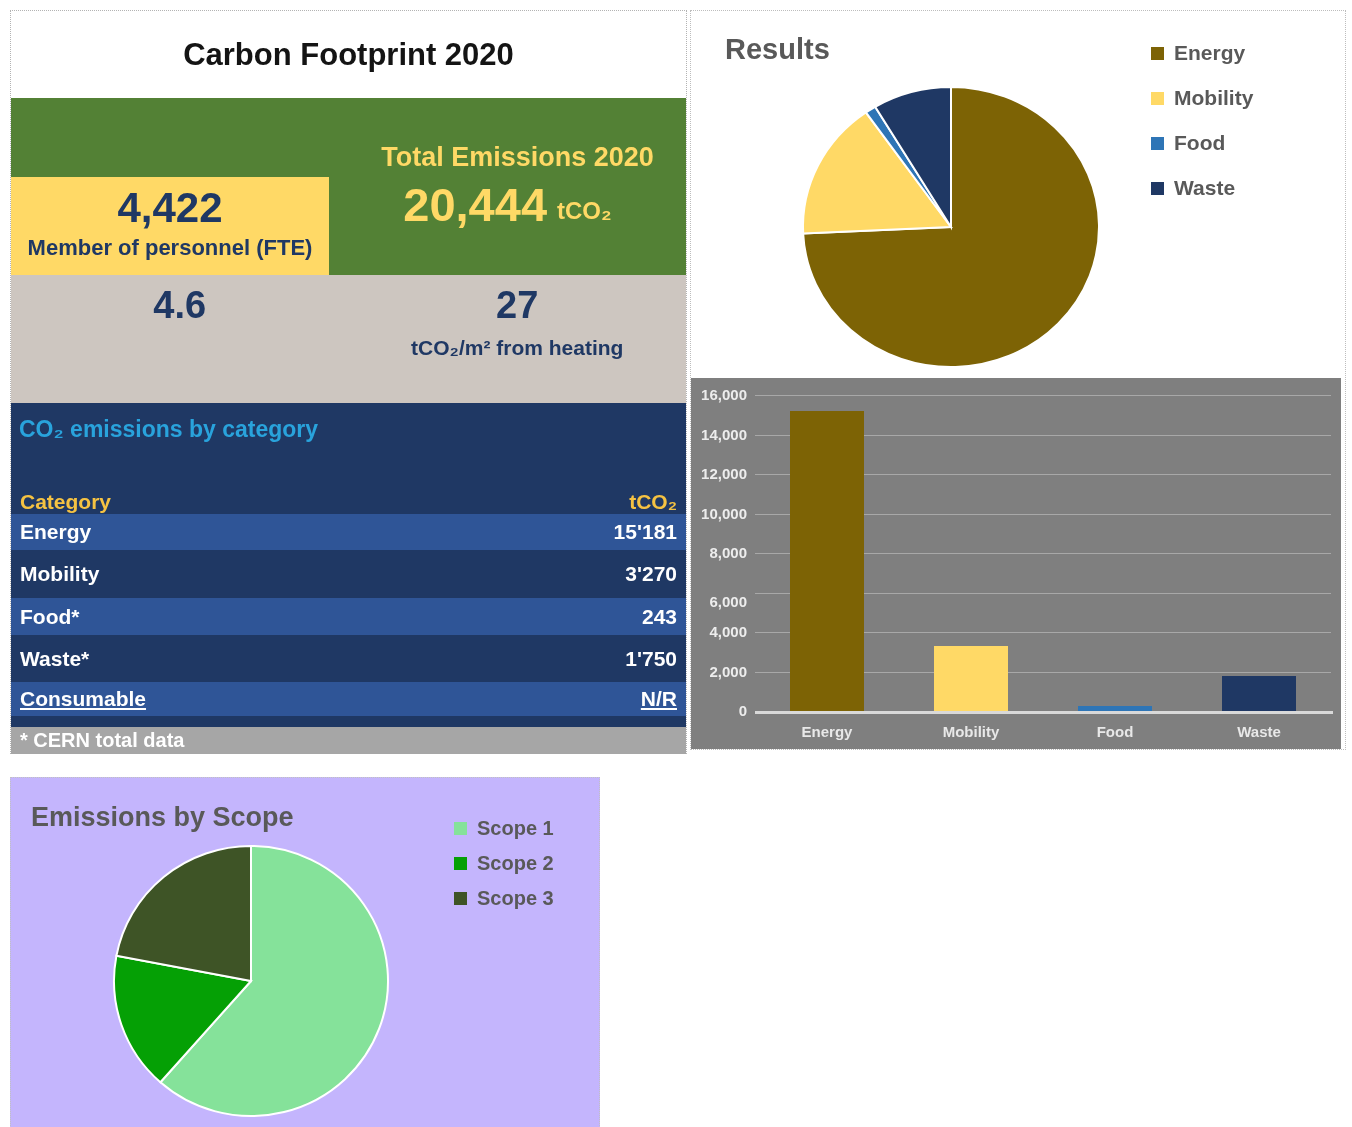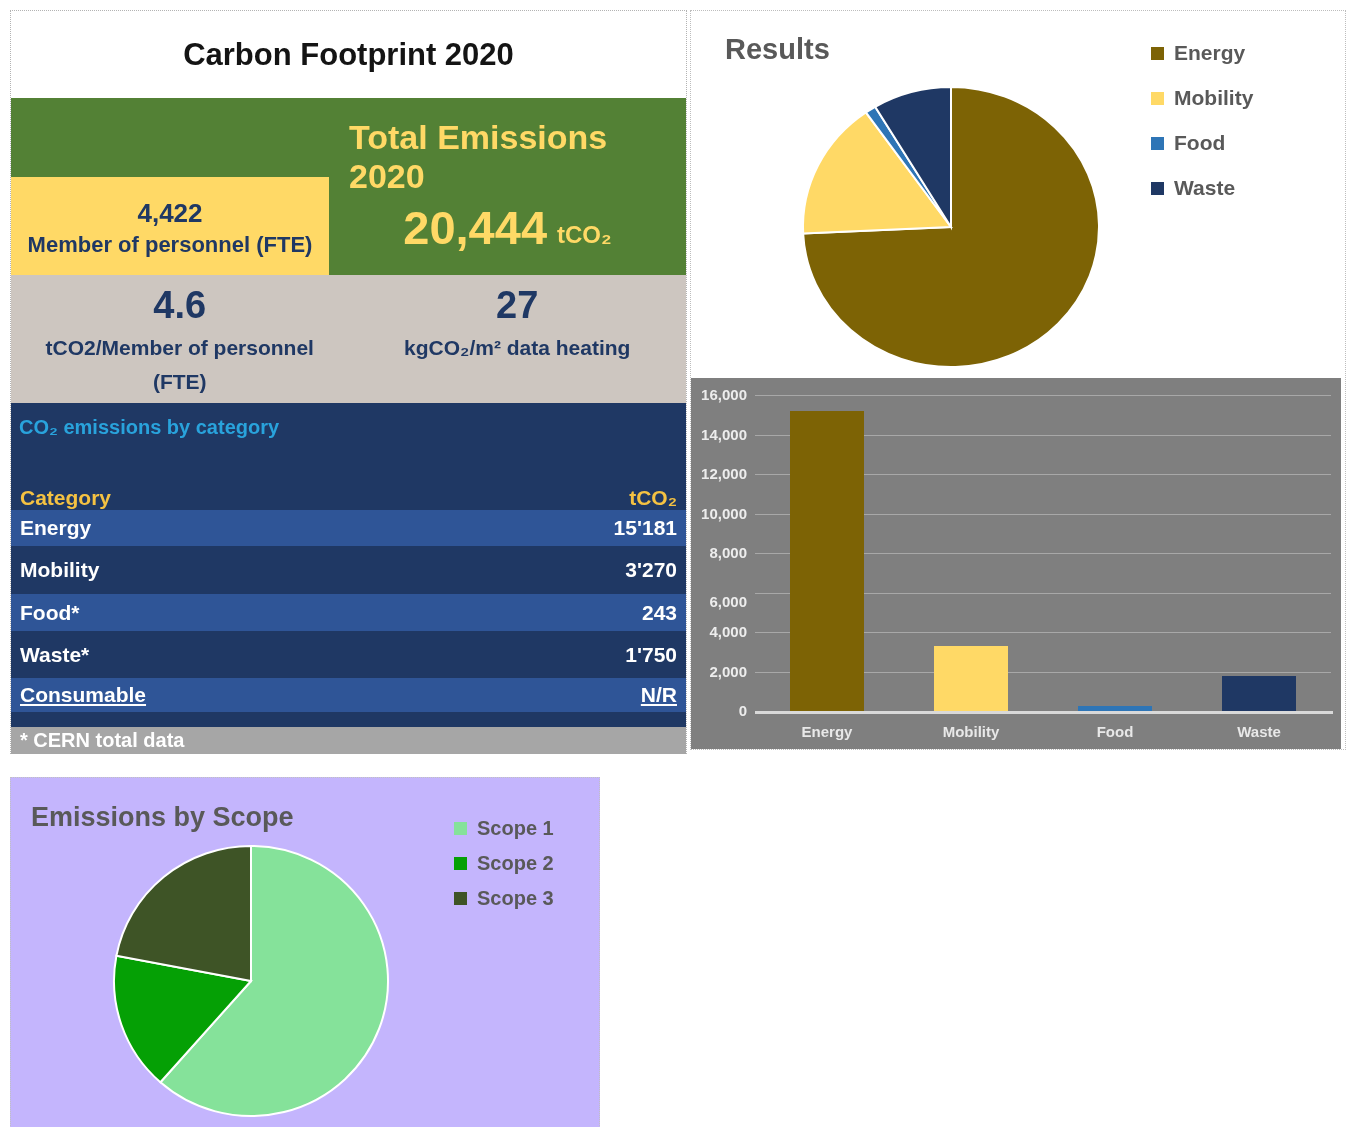--- a/index.html
+++ b/index.html
@@ -9,35 +9,35 @@
   }
 
   
   #left-panel{position:absolute;left:10px;top:10px;width:677px;height:744px;
     border:1px dotted #b3b3b3;box-sizing:border-box;background:#fff;}
   #lp-header{height:87px;display:flex;align-items:center;justify-content:center;}
   #lp-title{font-size:31px;color:#141414;}
   #green-block{position:relative;height:177px;background:#538135;}
   #total-area{position:absolute;left:318px;top:0;right:0;height:100%;
     display:flex;flex-direction:column;align-items:center;justify-content:center;color:#FFD966;}
-  #total-label{font-size:34px;margin-bottom:4px;margin-left:20px;}
+  #total-label{font-size:27px;margin-bottom:4px;margin-left:20px;}
   #total-line{display:flex;align-items:center;}
   #total-value{font-size:47px;}
   #total-unit{font-size:24px;margin-left:10px;margin-top:14px;}
   #personnel-block{position:absolute;left:0;bottom:0;width:318px;height:98px;
     background:#FFD966;color:#1F3864;text-align:center;}
-  #personnel-value{font-size:26px;margin-top:21px;}
+  #personnel-value{font-size:42px;margin-top:7px;}
   #personnel-label{font-size:22px;margin-top:3px;}
   #stats-block{height:128px;background:#CDC6C0;color:#1F3864;display:flex;}
   .stat{flex:1;text-align:center;padding-top:9px;}
   .stat-value{font-size:38px;}
   .stat-label{font-size:21px;margin-top:4px;line-height:1.6;}
 
   #table-section{height:324px;background:#1F3864;color:#fff;}
-  #table-title{color:#29A3DC;font-size:20px;padding:13px 10px 0 8px;}
+  #table-title{color:#29A3DC;font-size:23px;padding:13px 10px 0 8px;}
   #table-header{display:flex;justify-content:space-between;align-items:flex-end;
     color:#F5C242;font-size:21px;margin-top:44px;height:27px;padding:0 9px;gap:8px;}
   .trow{display:flex;justify-content:space-between;align-items:center;font-size:21px;padding:0 9px;box-sizing:border-box;}
   .trow.blue{background:#2F5597;}
   #row-0{height:36px;}
   #row-1{height:48px;}
   #row-2{height:37px;}
   #row-3{height:47px;}
   #row-4{height:34px;text-decoration:underline;}
   #footnote{height:27px;background:#A6A6A6;color:#fff;font-size:20px;line-height:27px;padding-left:9px;}
@@ -87,28 +87,24 @@
     </div>
     <div id="personnel-block">
       <div id="personnel-value">4,422</div>
       <div id="personnel-label">Member of personnel (FTE)</div>
     </div>
   </div>
 
   <div id="stats-block">
     <div class="stat">
       <div class="stat-value">4.6</div>
-      <div class="stat-label">
-        <span>tCO2/Member of personnel</span><br>
-        <span>(FTE)</span>
-      </div>
     </div>
     <div class="stat">
       <div class="stat-value">27</div>
-      <div class="stat-label">kgCO₂/m² data heating</div>
+      <div class="stat-label">tCO₂/m² from heating</div>
     </div>
   </div>
 
   <div id="table-section">
     <div id="table-title">CO₂ emissions by category</div>
     <div id="table-header">
       <span>Category</span>
       <span>tCO₂</span>
     </div>
     <div class="trow blue" id="row-0">

